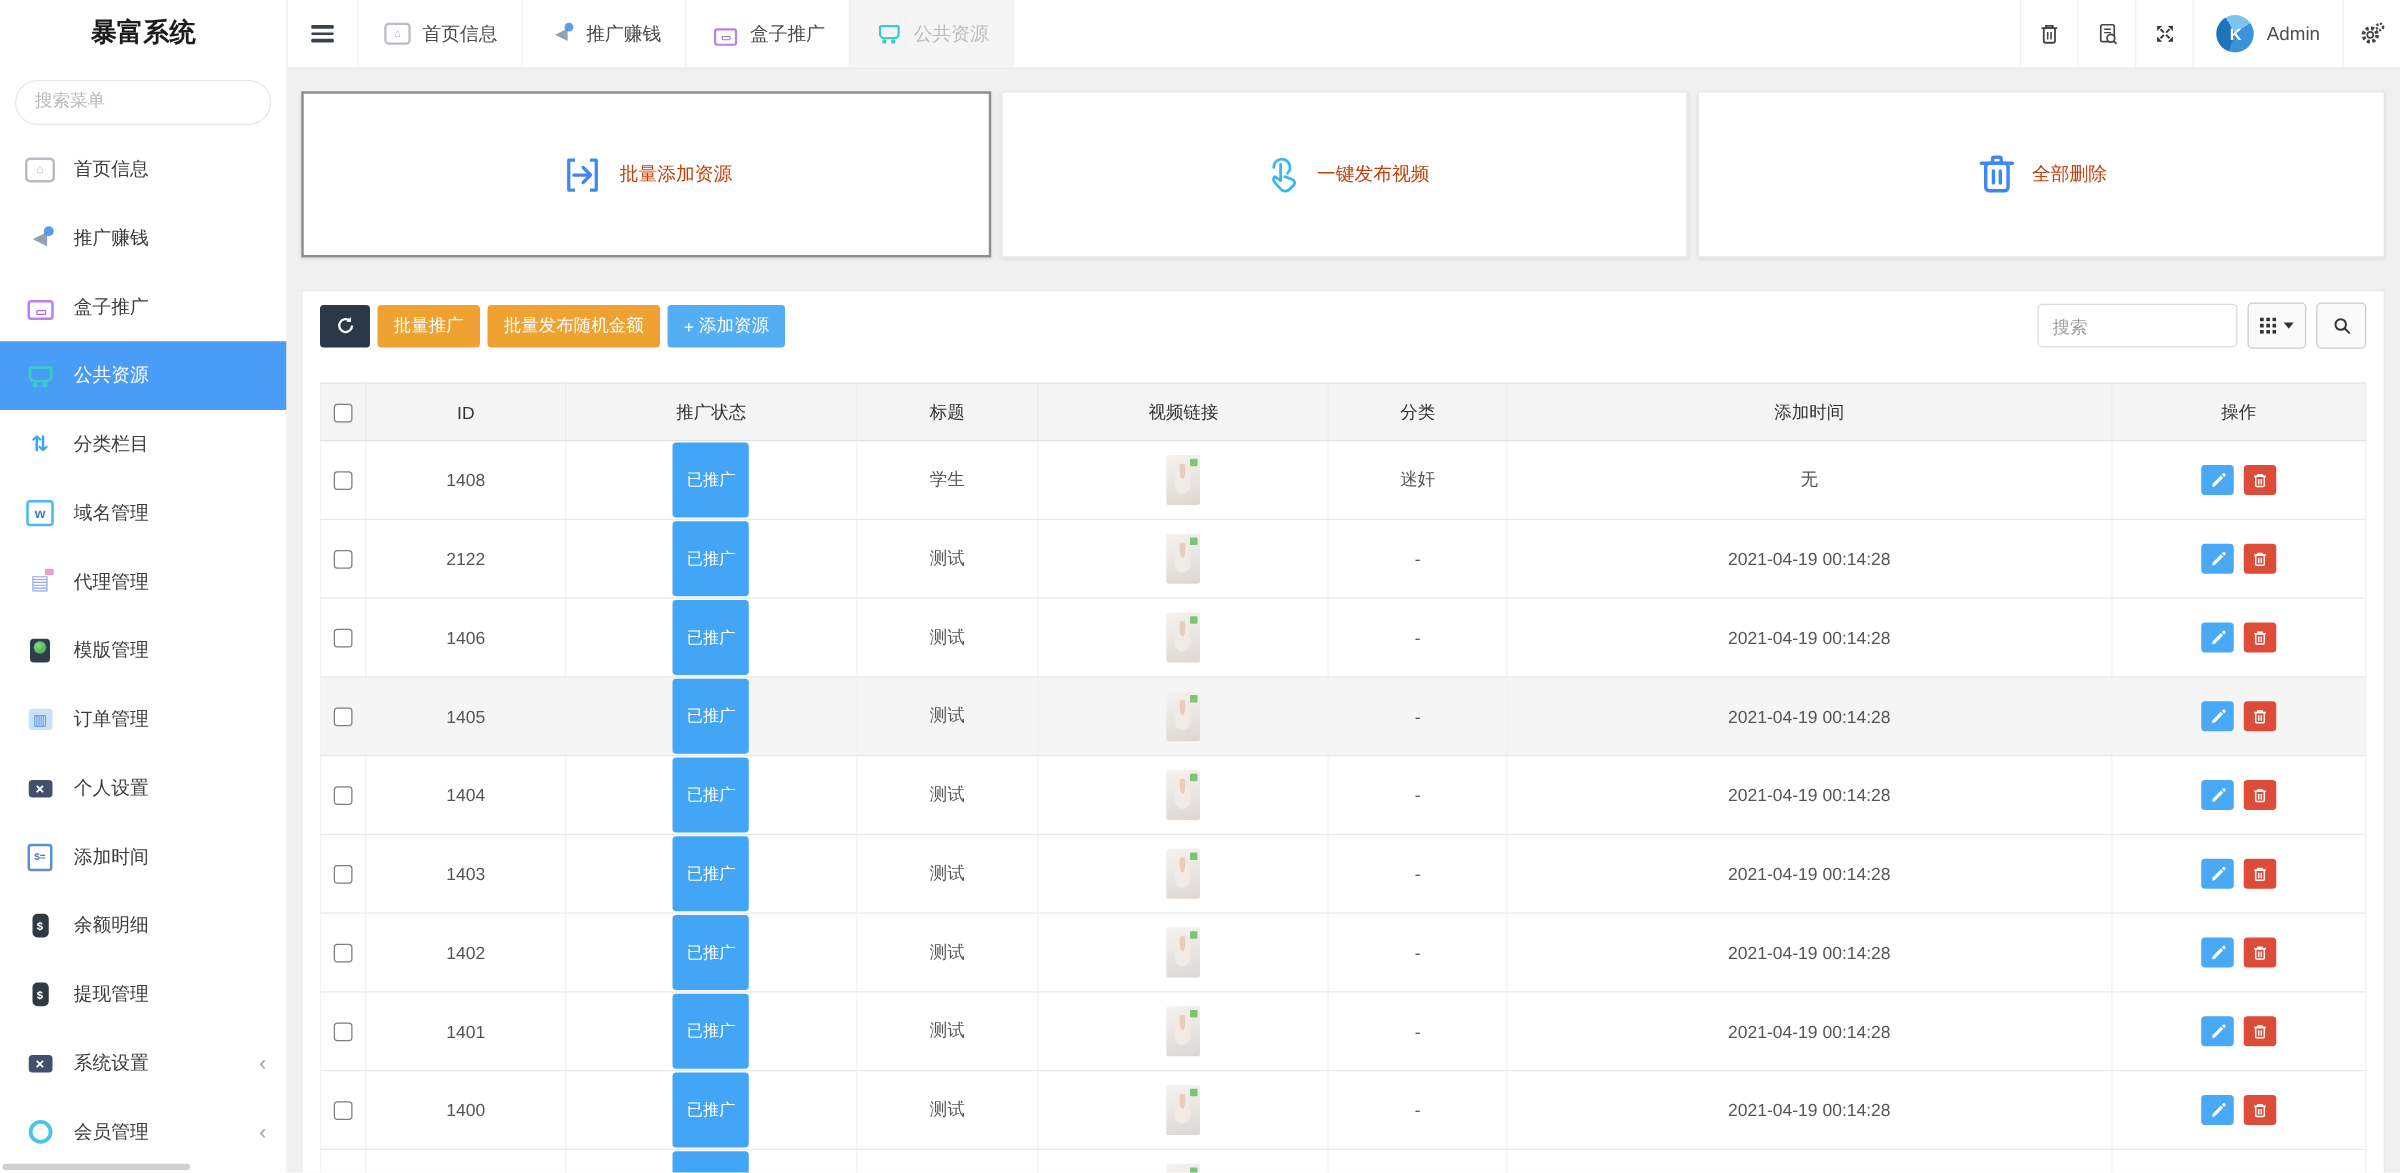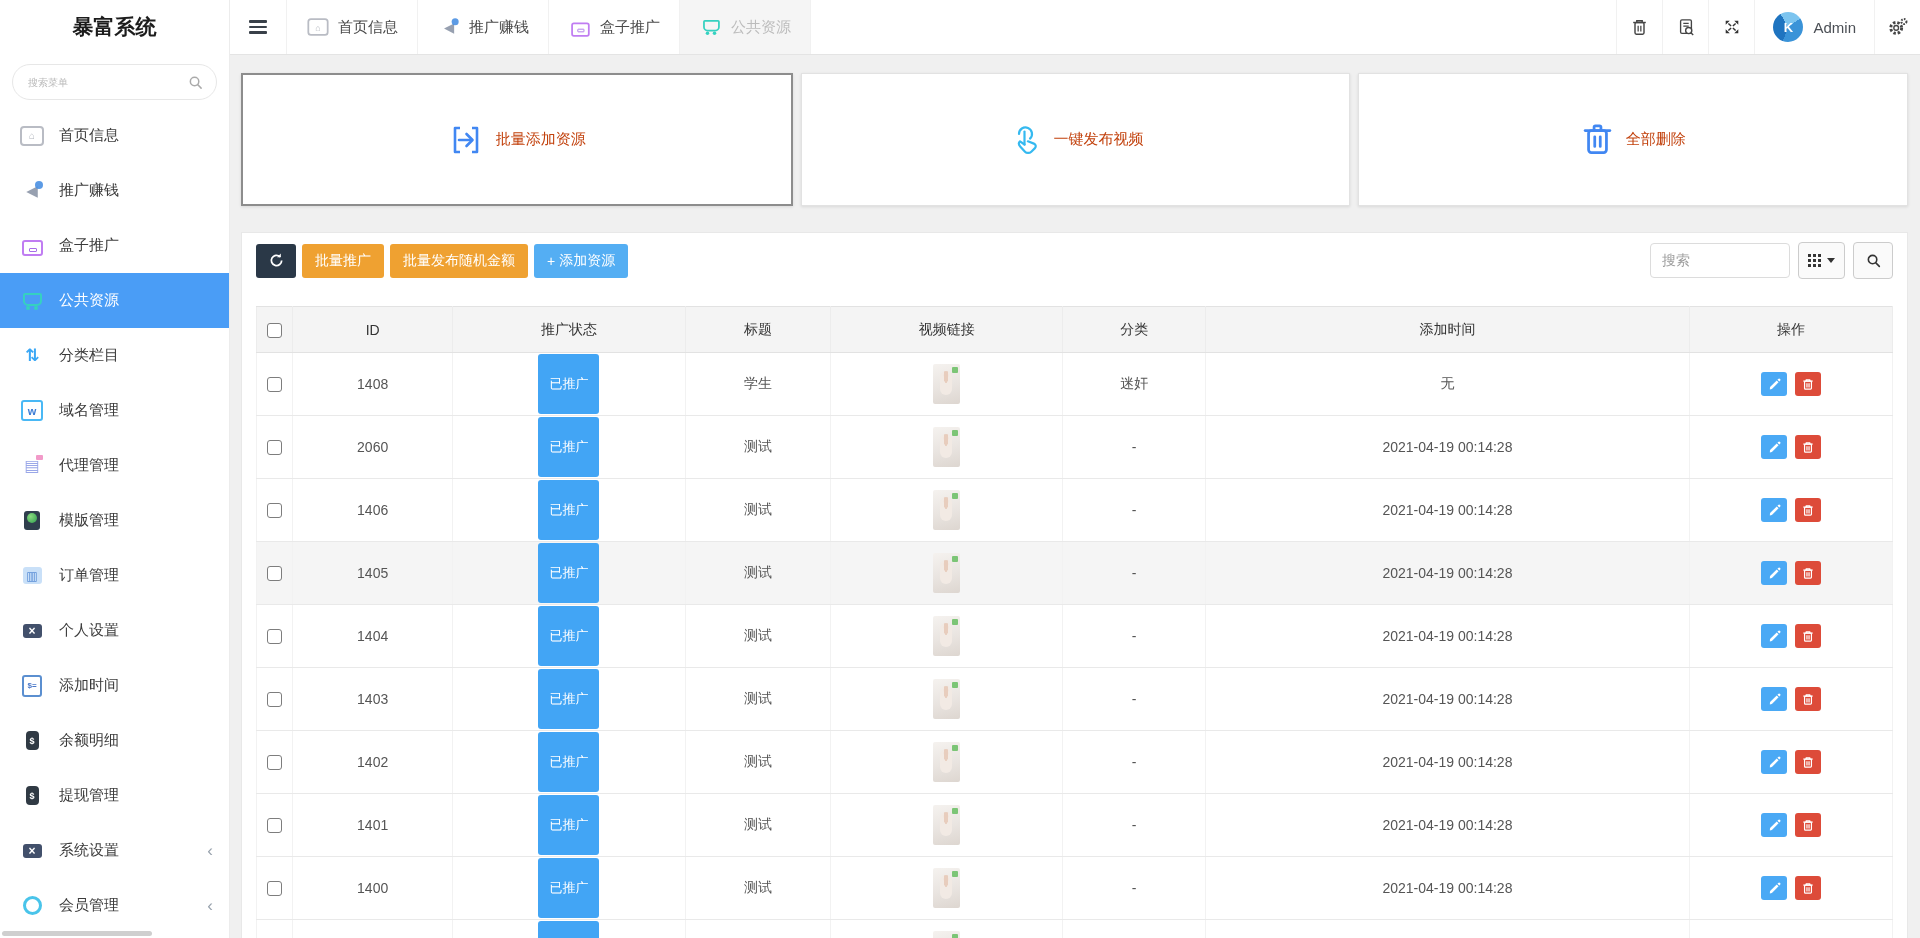--- a/index.html
+++ b/index.html
@@ -6,21 +6,21 @@
   html,body { margin:0; padding:0; }
   body {
     width:1920px; height:938px; overflow:hidden;
     background:#f0f0f0;
     font-family:"Liberation Sans","DejaVu Sans",sans-serif;
   }
   
   .sidebar{position:fixed;left:0;top:0;width:230px;height:938px;background:#fff;border-right:1px solid #ececec;z-index:20}
   .brand{height:52px;line-height:54px;text-align:center;font-size:21px;font-weight:bold;color:#1c1c1c}
   .menu-search{margin:12px 12px 8px;height:36px;border:1px solid #e7e7e7;border-radius:18px;display:flex;align-items:center;padding:0 13px;background:#fff}
-  .menu-search input{border:none;outline:none;flex:1;font-size:10px;color:#000000;background:transparent;font-family:Liberation Serif, serif}
+  .menu-search input{border:none;outline:none;flex:1;font-size:14px;color:#000000;background:transparent;font-family:Liberation Mono, monospace}
   .menu-search input::placeholder{color:#b9b9b9}
   .menu{list-style:none;margin:8px 0 0;padding:0}
   .menu li{height:55px;display:flex;align-items:center;padding:0 16px 0 20px;cursor:pointer}
   .menu li.active{background:#4a9df6}
   .menu li.active .mi-label{color:#fff}
   .mi-label{font-size:15px;color:#3b3b3b}
   .chev{margin-left:auto;color:#98a2ad;font-size:17px;line-height:1}
   .chev::before{content:"\2039"}
   
   .mi-icon{width:24px;height:24px;margin-right:15px;display:flex;align-items:center;justify-content:center;position:relative;flex:none}
@@ -61,21 +61,21 @@
   .quick-row{display:flex;gap:8px}
   .qpanel{flex:1;height:133px;background:#fff;display:flex;align-items:center;justify-content:center;gap:12px;font-size:15px;color:#c2410c;border:1px solid #e2e2e2;box-shadow:0 1px 3px rgba(0,0,0,.10);cursor:pointer}
   .qpanel.qp-first{border:2px solid #8d8d8d}
   .card{margin-top:26px;background:#fff;border:1px solid #e8e8e8;padding:9px 14px 12px}
   .toolbar{display:flex;align-items:center}
   .btn{height:34px;border:none;border-radius:3px;color:#fff;font-size:14px;padding:1px 13px;margin-right:6px;cursor:pointer;font-family:inherit;display:inline-flex;align-items:center;gap:4px}
   .btn.dark{background:#2a3847;width:40px;justify-content:center;padding:0}
   .btn.orange{background:#efa131}
   .btn.blue{background:#54aef3}
   .tb-right{margin-left:auto;display:flex;align-items:center;gap:8px}
-  .tb-search{width:140px;height:35px;border:1px solid #dcdcdc;border-radius:4px;padding:0 11px;font-size:14px;color:#555;outline:none;font-family:Liberation Mono, monospace}
+  .tb-search{width:160px;height:35px;border:1px solid #dcdcdc;border-radius:4px;padding:0 11px;font-size:14px;color:#555;outline:none;font-family:Liberation Sans, sans-serif}
   .tb-search::placeholder{color:#9d9d9d}
   .tb-btn{height:37px;min-width:40px;background:#fafafa;border:1px solid #ccc;border-radius:4px;display:inline-flex;align-items:center;justify-content:center;gap:6px;cursor:pointer;padding:0 9px}
   .caret{width:0;height:0;border-left:4px solid transparent;border-right:4px solid transparent;border-top:5px solid #333}
   
   table{width:100%;border-collapse:collapse;margin-top:27px;table-layout:fixed}
   thead th{background:#f4f4f4;height:46px;font-size:14px;color:#333;font-weight:normal;border:1px solid #ececec;border-top:1px solid #e2e2e2;border-bottom:1px solid #e2e2e2}
   tbody td{height:47px;text-align:center;font-size:14px;color:#555;border:1px solid #f2f2f2;border-bottom:1px solid #e9e9e9;background:#fff}
   tr.hl td{background:#f5f5f5}
   .badge{display:inline-block;background:#42a5f5;color:#fff;font-size:13px;padding:21px 11px;border-radius:3px}
   .cb{display:inline-block;width:15px;height:15px;border:1px solid #7d7d7d;border-radius:3px;background:#fff;vertical-align:middle;cursor:pointer}
@@ -354,21 +354,21 @@
                   <path d="M1.5 3.5h11"></path>
                   <path d="M5 3.5V2h4v1.5"></path>
                   <rect x="3" y="3.5" width="8" height="9.5" rx="1"></rect>
                   <path d="M5.8 6v5M8.2 6v5"></path>
                 </svg>
       </button>
     </td>
   </tr>
           <tr>
     <td><span class="cb"></span></td>
-    <td>2060</td>
+    <td>2122</td>
     <td><span class="badge">已推广</span></td>
     <td>测试</td>
     <td>
               <div class="thumb"></div>
             </td>
     <td>-</td>
     <td>2021-04-19 00:14:28</td>
     <td>
       <button class="act edit">
         <svg width="13" height="13" viewBox="0 0 14 14" fill="#fff">

